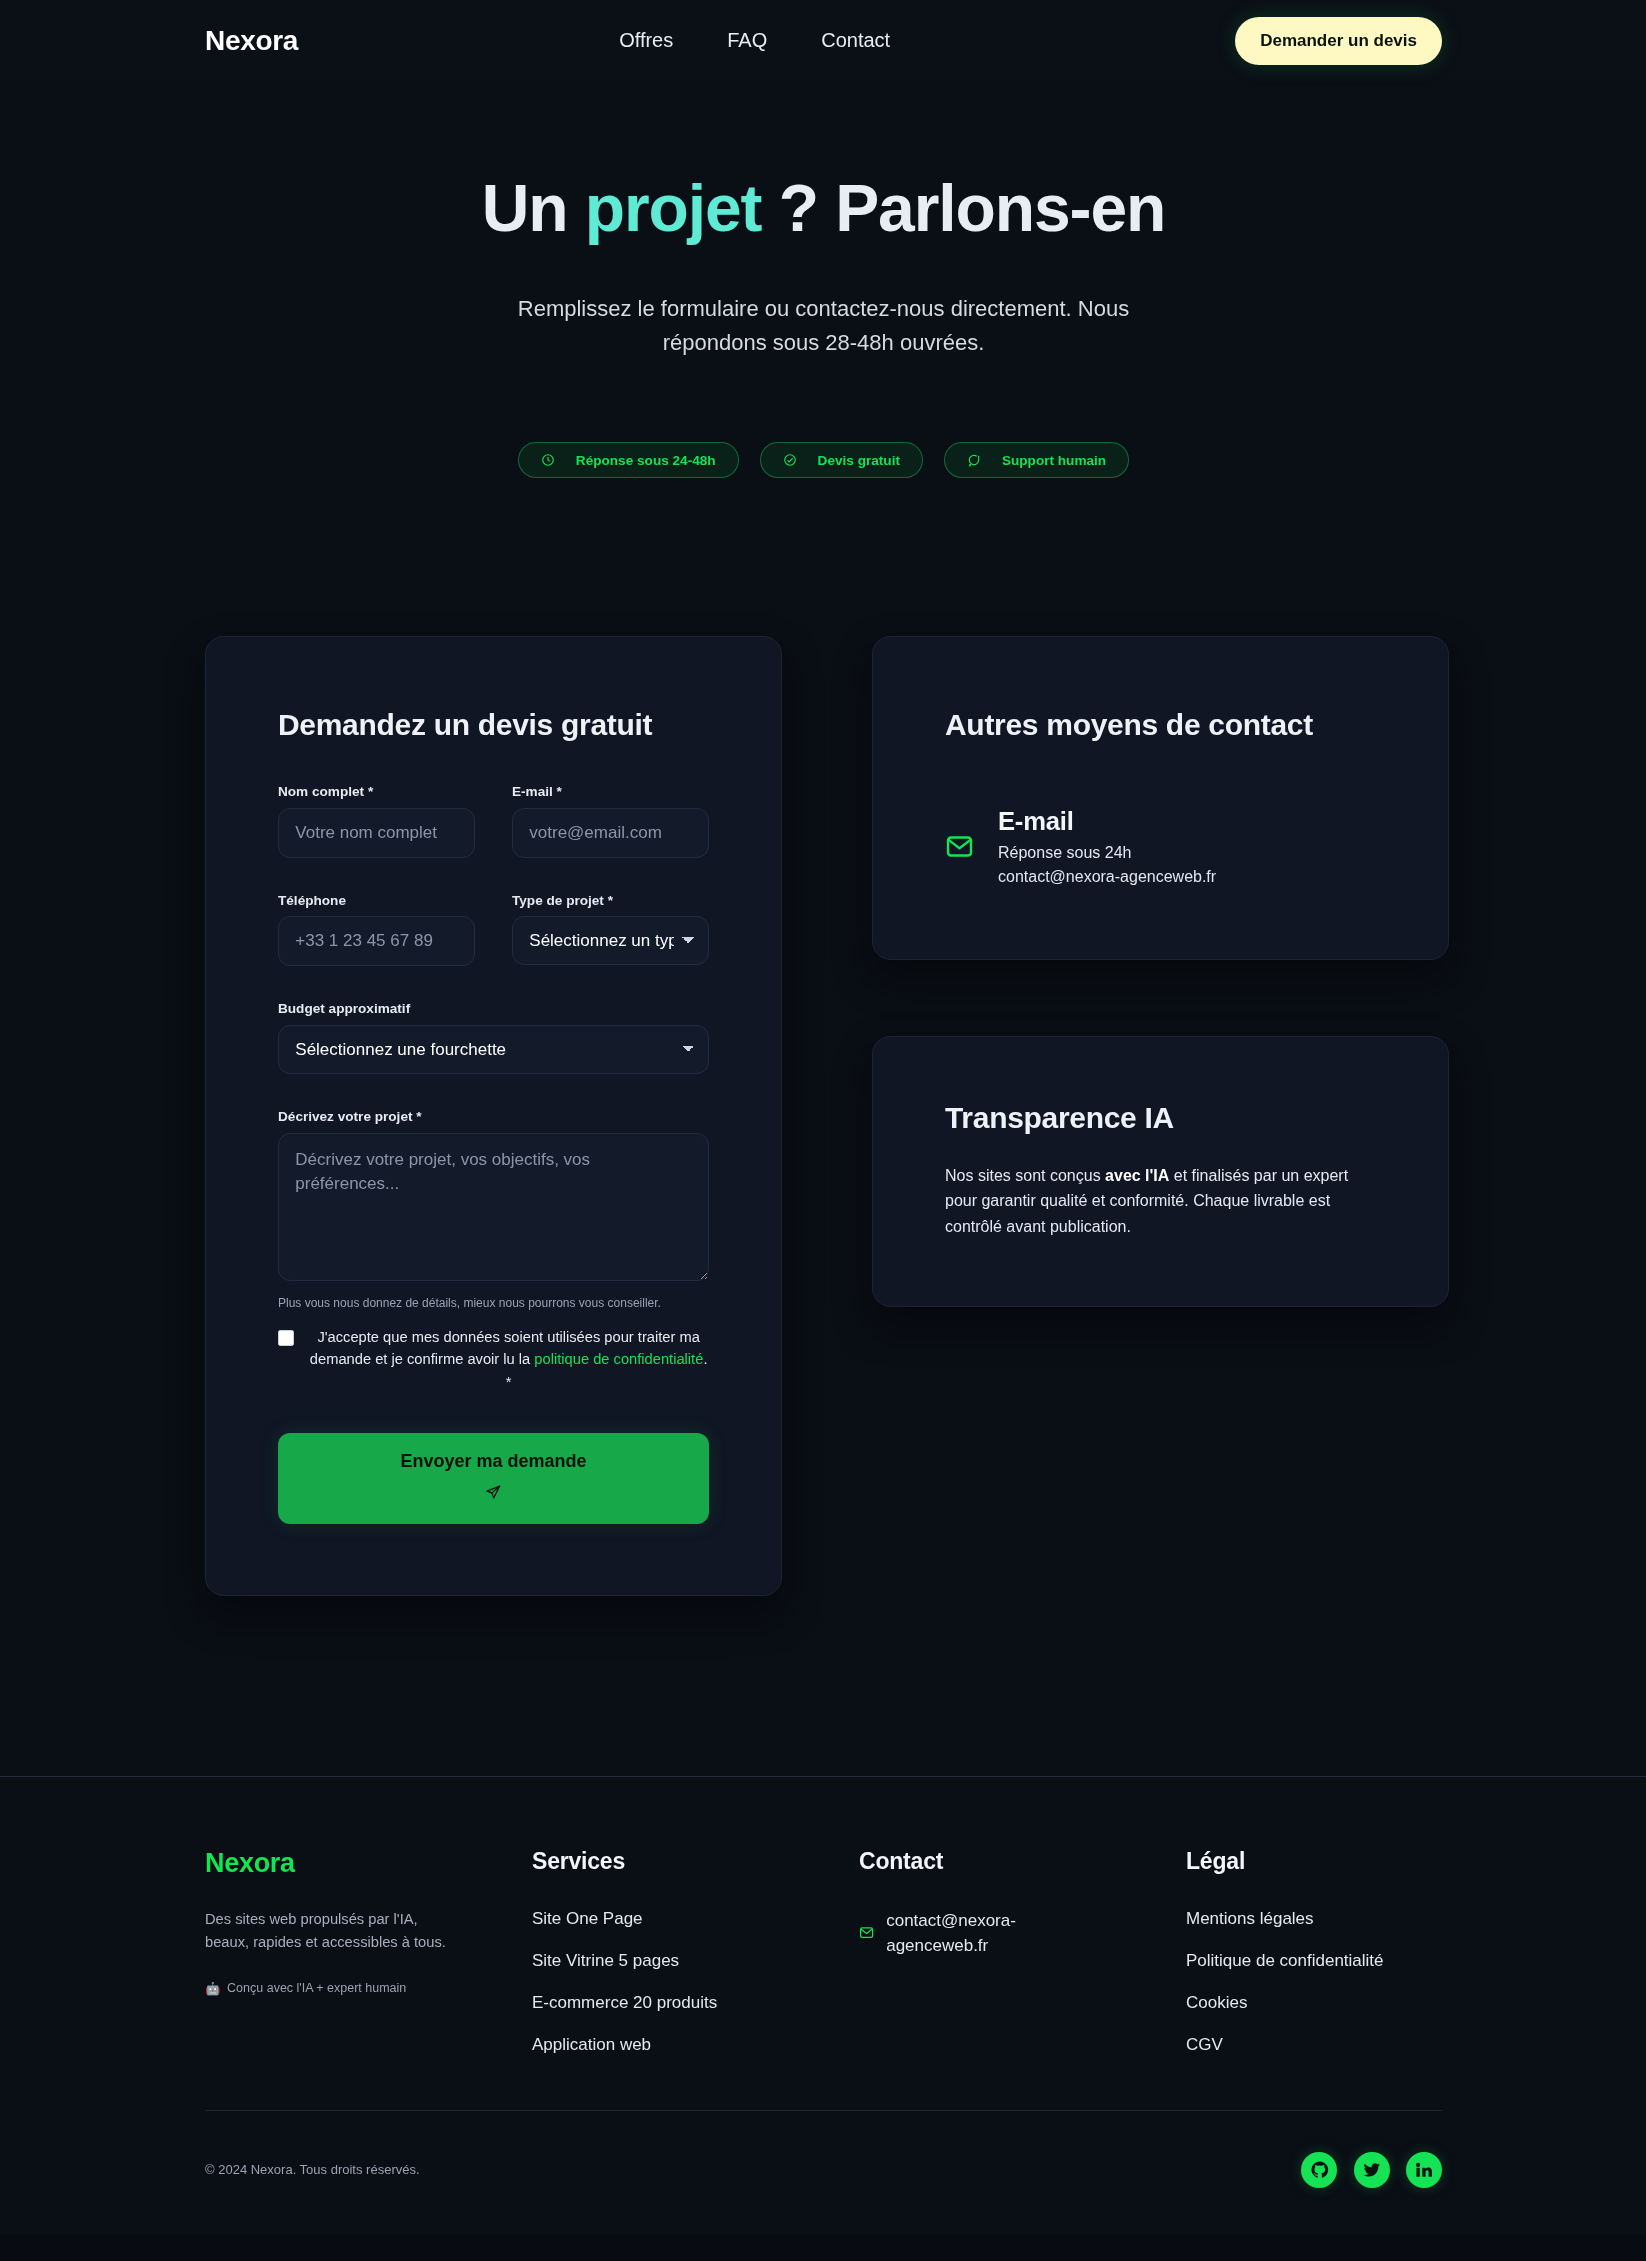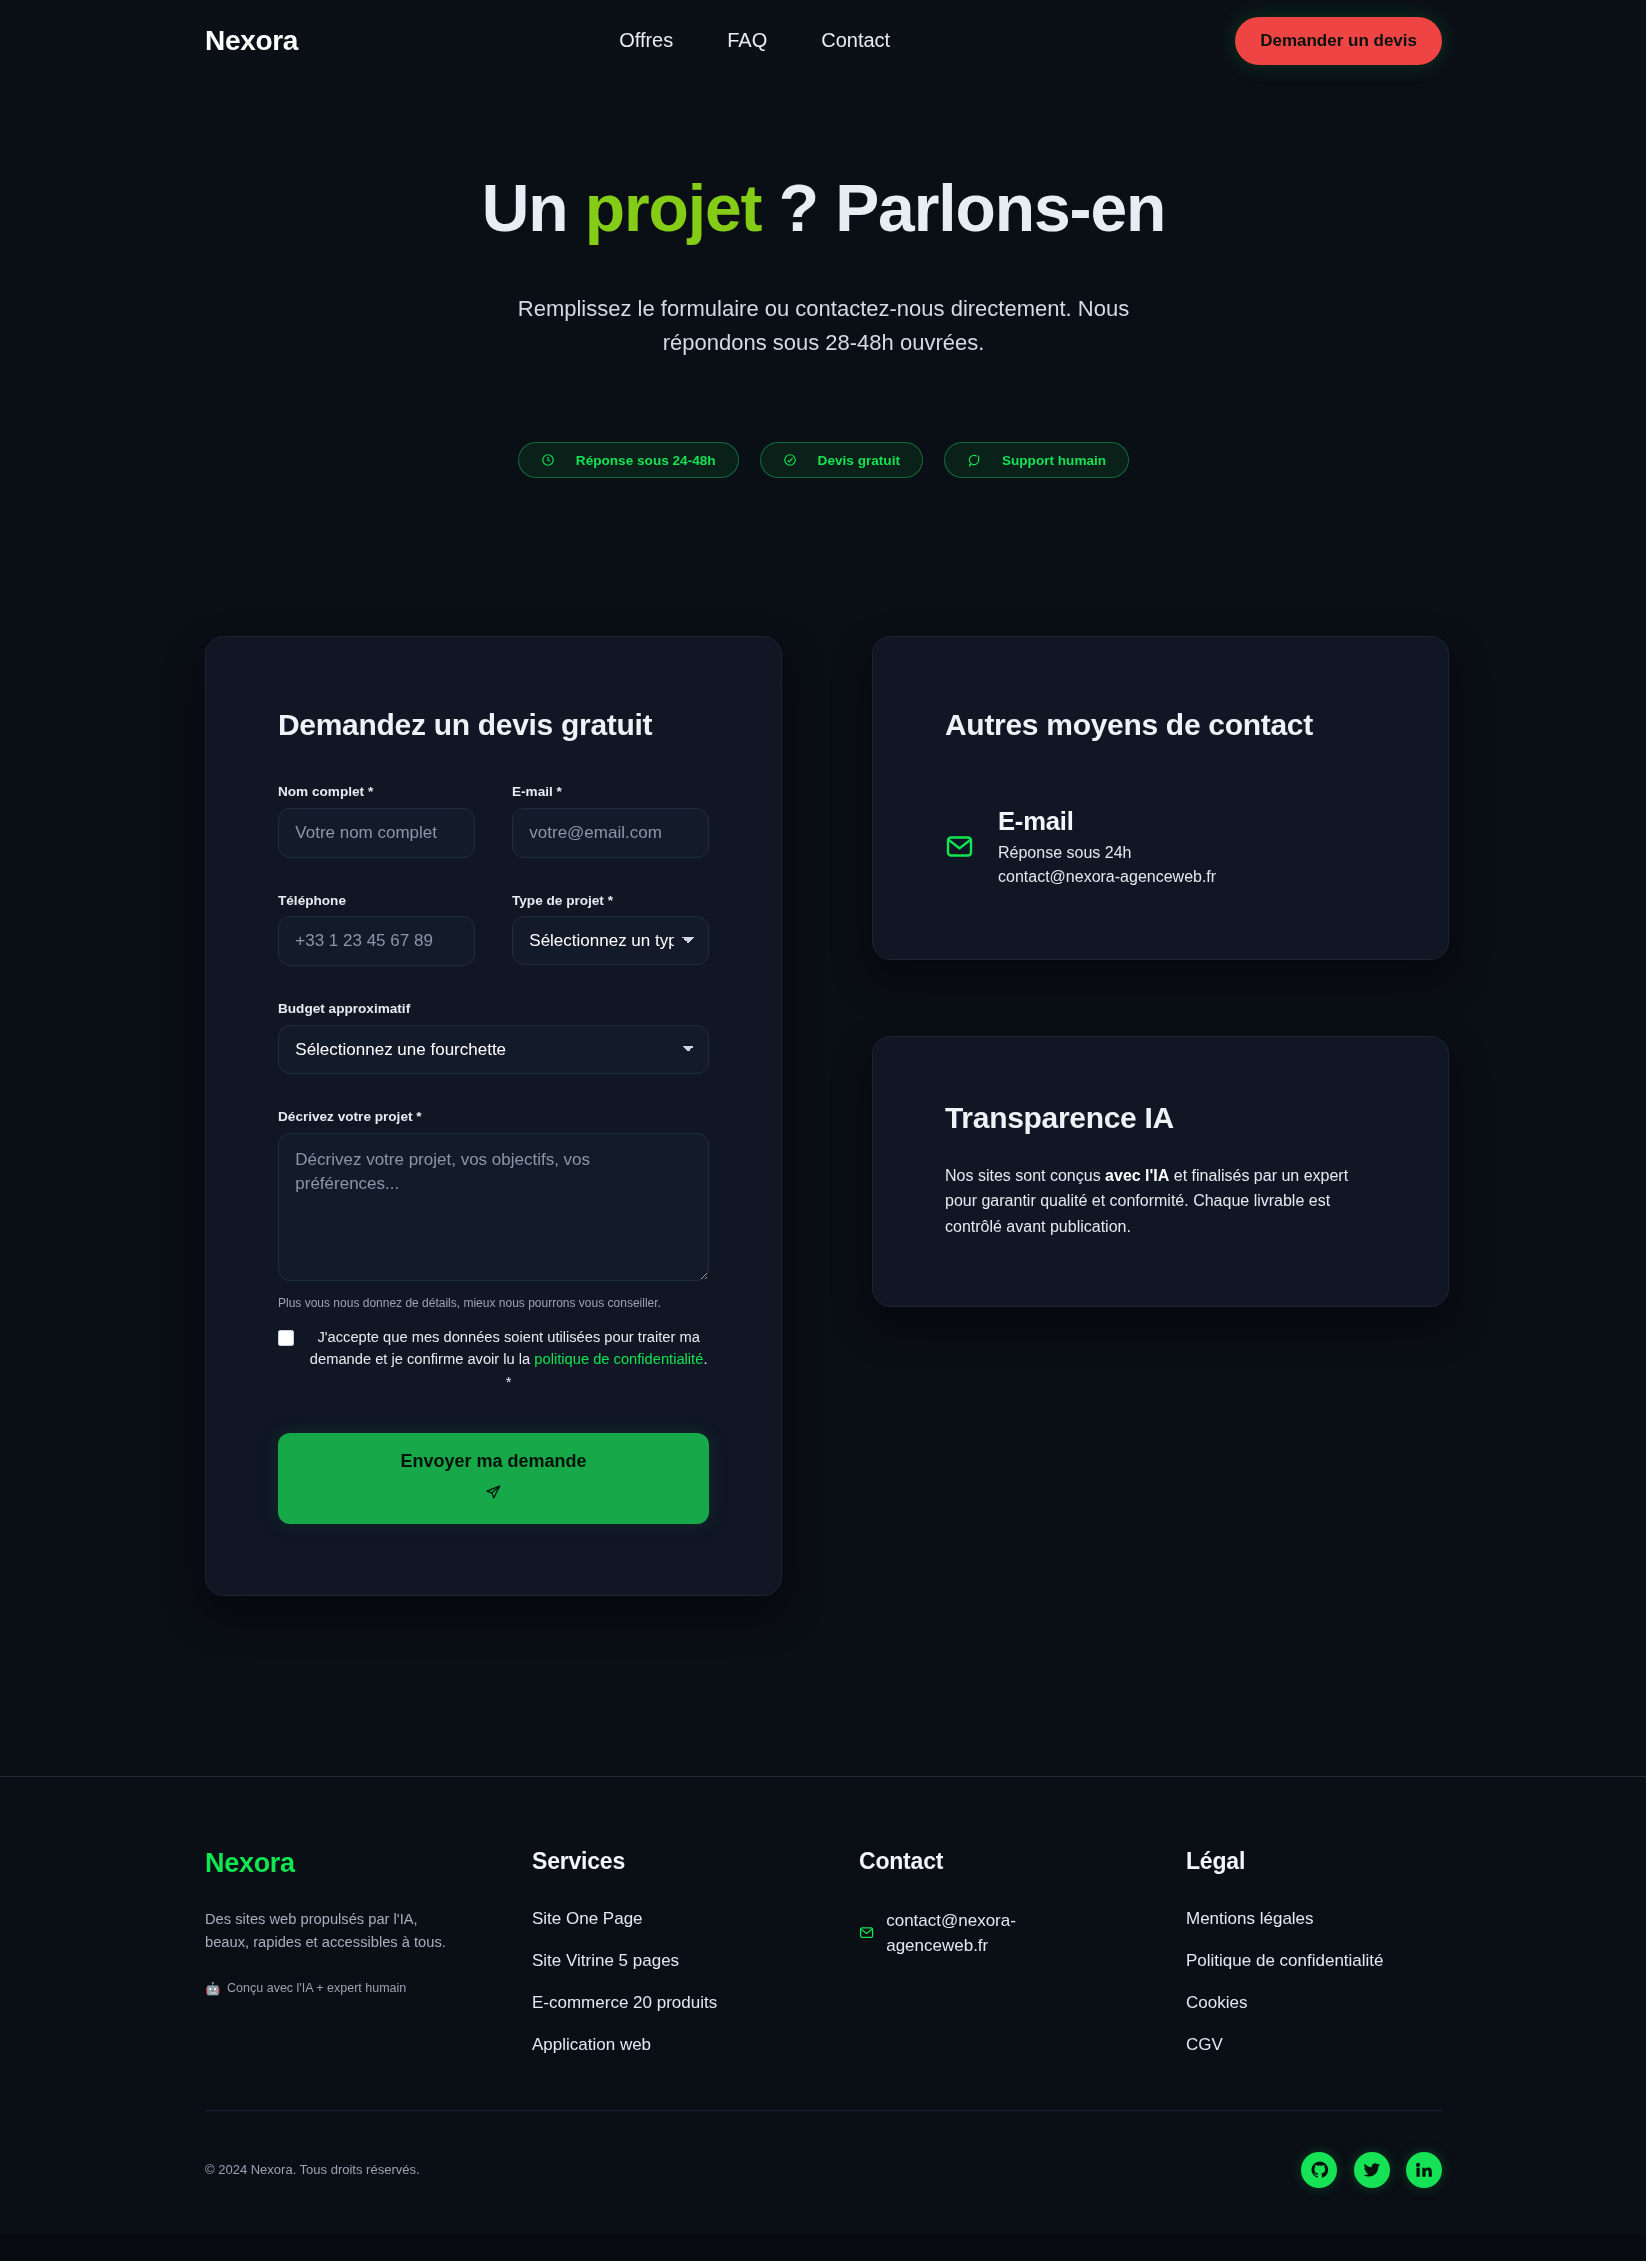--- a/index.html
+++ b/index.html
@@ -38,21 +38,21 @@
   }
   .nav-link {
     font-size: 20px;
     color: #e9ecf1;
     text-decoration: none;
     font-weight: 400;
     white-space: nowrap;
   }
   .header-cta {
     margin-left: auto;
-    background: #ef4444;
+    background: #fef9c3;
     color: #07130b;
     font-size: 17px;
     font-weight: 700;
     border: none;
     border-radius: 544px;
     padding: 14px 25px;
     cursor: pointer;
     white-space: nowrap;
     box-shadow: 0 0 21px rgba(0,224,79,0.18);
   }
@@ -63,21 +63,21 @@
     text-align: center;
     background: #0a0e15;
   }
   .hero-title {
     font-size: 66px;
     font-weight: 800;
     line-height: 1.05;
     color: #e8ecf3;
     letter-spacing: -1.1px;
   }
-  .hero-title .accent { color: #84cc16; }
+  .hero-title .accent { color: #5eead4; }
   .hero-sub {
     margin: 49px auto 0;
     max-width: 681px;
     font-size: 22px;
     line-height: 1.55;
     color: #d5dae3;
     font-weight: 400;
   }
   .hero-badges {
     margin-top: 82px;

